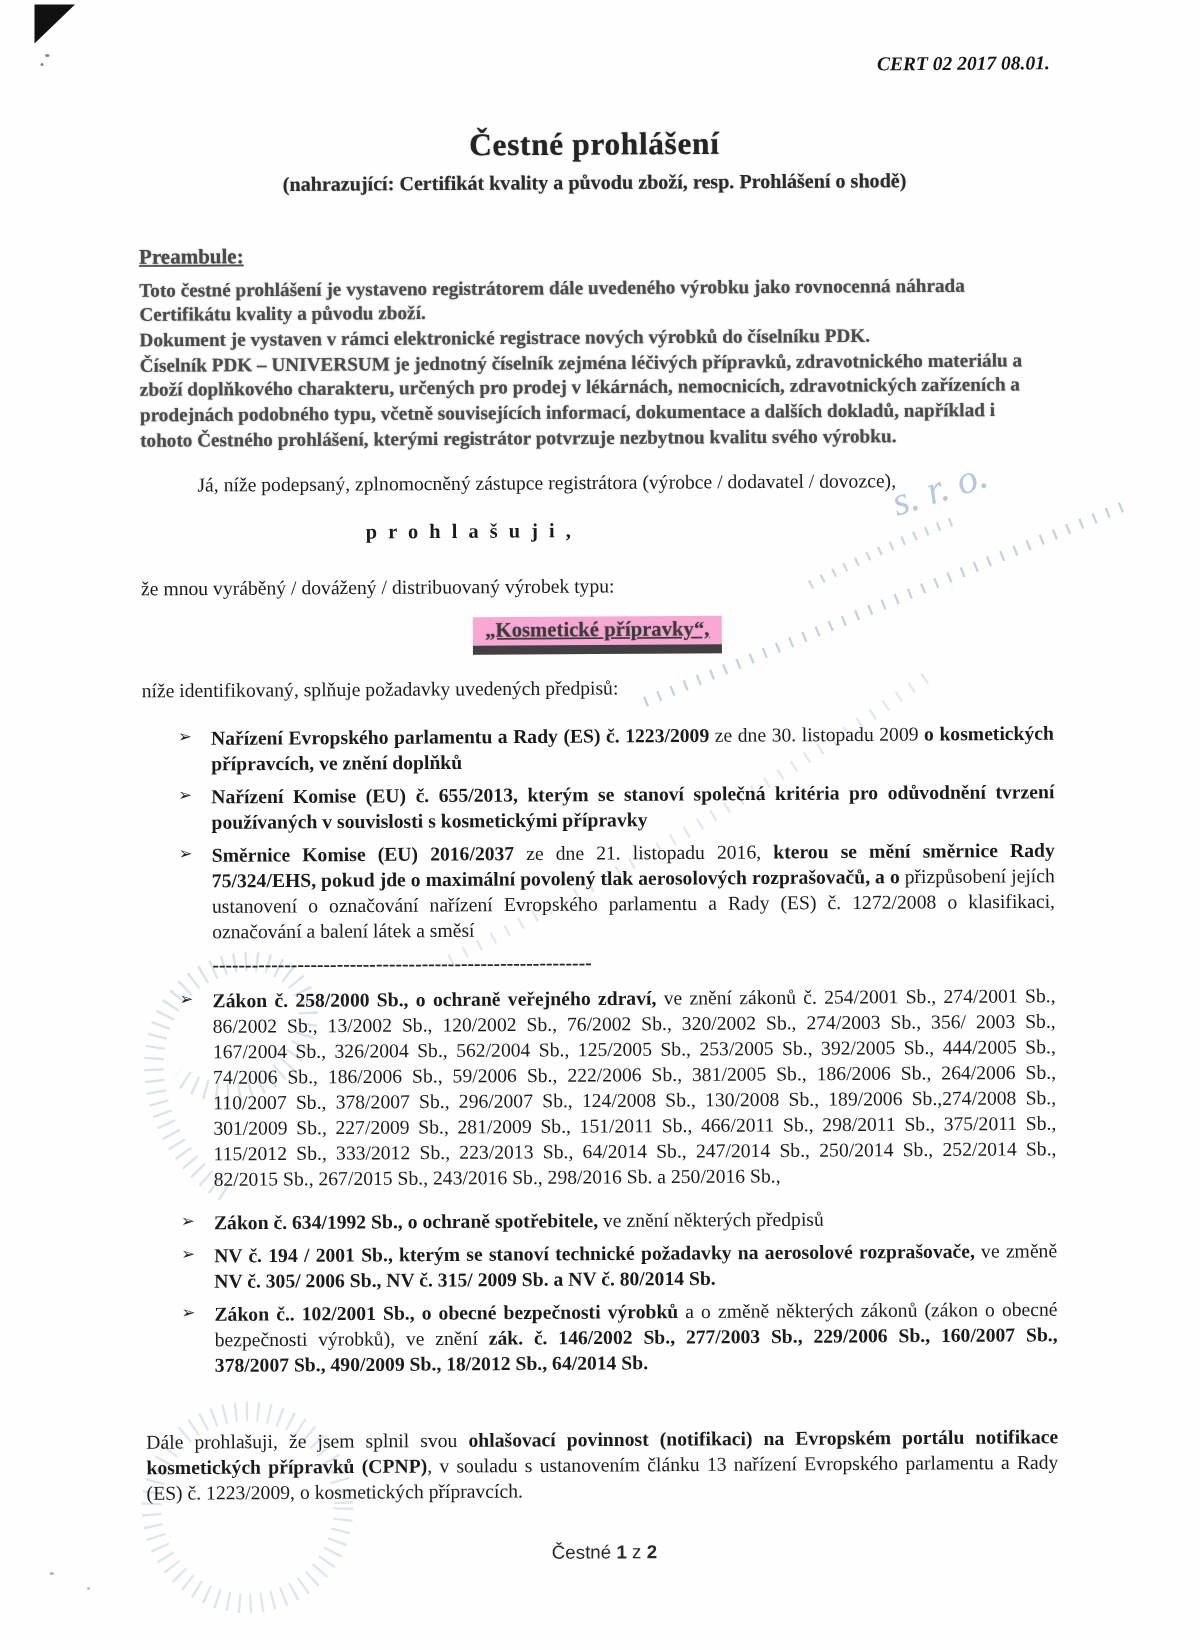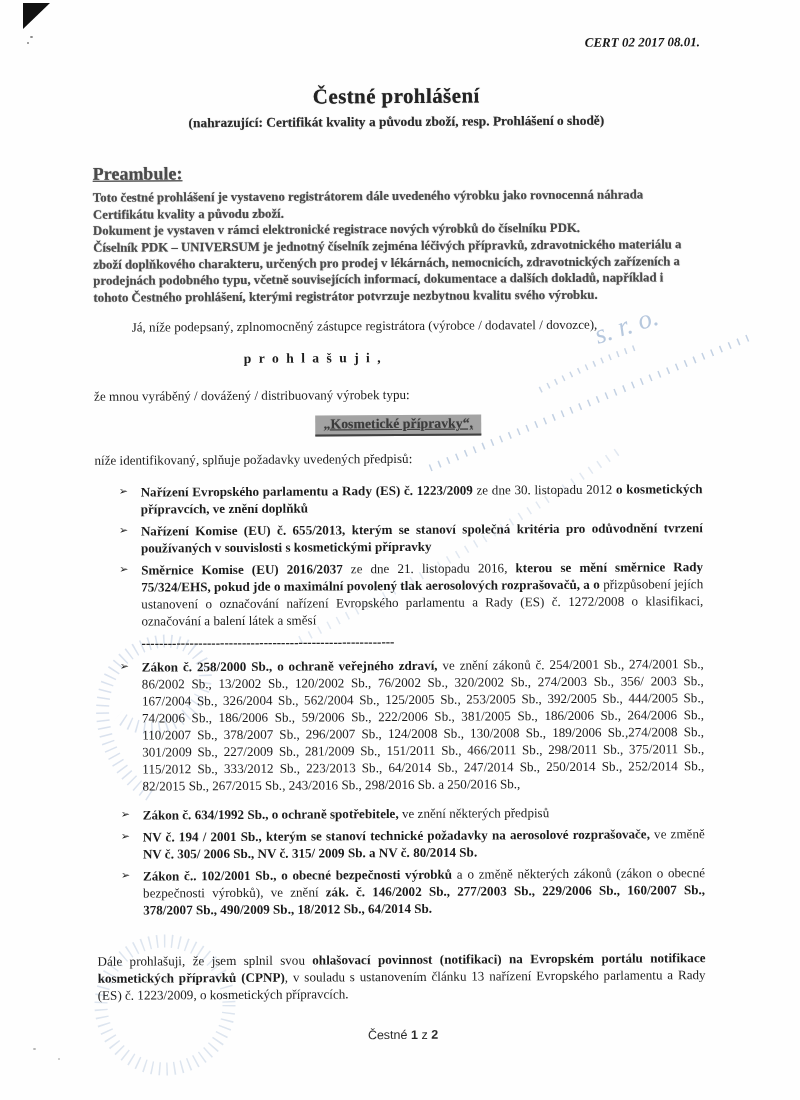--- a/index.html
+++ b/index.html
@@ -14,28 +14,28 @@
     position:absolute; inset:0; z-index:0; pointer-events:none;
   }
   .content { position:relative; z-index:1; padding:36px 97px 0 95px; font-size:13.1px; line-height:1.3; }
 
   .doc-ref { text-align:right; font-style:italic; font-weight:bold; font-size:13px; color:#151515; }
 
   .doc-title { text-align:center; font-size:21px; font-weight:bold; margin-top:30px; letter-spacing:.4px; color:#242424; text-shadow:0 0 .8px rgba(40,40,40,.7); }
   .doc-subtitle { text-align:center; font-weight:bold; font-size:13.4px; margin-top:3px; color:#2c2c2c; text-shadow:0 0 .8px rgba(50,50,50,.55); }
 
   .preamble { margin-top:30px; }
-  .preamble-h { display:inline-block; font-size:18px; font-weight:bold; text-decoration:underline; color:#4a4a4a; text-shadow:0 0 1px rgba(80,80,80,.8); margin-bottom:4px; }
+  .preamble-h { display:inline-block; font-size:14px; font-weight:bold; text-decoration:underline; color:#4a4a4a; text-shadow:0 0 1px rgba(80,80,80,.8); margin-bottom:4px; }
   .preamble p { font-weight:bold; color:#4c4c4c; text-shadow:0 0 1px rgba(85,85,85,.75); font-size:12.8px; line-height:1.3; }
 
   .intro { margin-top:13px; text-indent:38px; }
   .verb { margin-top:15px; font-weight:bold; letter-spacing:2px; padding-left:150px; font-size:13.6px; }
   .product-intro { margin-top:19px; }
   .product-line { margin-top:12px; text-align:center; }
-  .product-chip { display:inline-block; font-weight:bold; font-size:13.8px; background:#a3a3a3; padding:0 8px 1px; border-bottom:2px solid #404040; text-decoration:underline; color:#3b3b3b; text-shadow:0 0 1px rgba(80,80,80,.6); }
+  .product-chip { display:inline-block; font-weight:bold; font-size:13.8px; background:#f9a8d4; padding:0 8px 1px; border-bottom:6px solid #404040; text-decoration:underline; color:#3b3b3b; text-shadow:0 0 1px rgba(80,80,80,.6); }
   .compliance { margin-top:14px; }
 
   .blist { margin-top:15px; list-style:none; }
   .blist li.reg { display:grid; grid-template-columns:22px 1fr; padding-left:24px; margin-bottom:5px; text-align:justify; }
   .blist li.reg.gap-after { margin-bottom:12px; }
   .marker { font-family:"DejaVu Sans", sans-serif; font-size:11px; padding-top:1px; color:#222; }
   .reg-text b, .closing b, .page-footer b { font-weight:bold; }
   .sep { padding-left:46px; margin:2px 0 7px; font-weight:bold; letter-spacing:0; color:#262626; white-space:nowrap; overflow:hidden; }
 
   .closing { margin-top:34px; text-align:justify; }
@@ -96,21 +96,21 @@
       <p class="verb">p r o h l a š u j i ,</p>
       <p class="product-intro">že mnou vyráběný / dovážený  / distribuovaný výrobek typu:</p>
       <p class="product-line">
         <span class="product-chip">„Kosmetické přípravky“,</span>
       </p>
       <p class="compliance">níže identifikovaný, splňuje požadavky uvedených předpisů:</p>
 
       <ul class="blist">
         <li class="reg">
           <span class="marker">➢</span>
-          <span class="reg-text"><b>Nařízení Evropského parlamentu a Rady (ES) č. 1223/2009 </b><span>ze dne 30. listopadu 2012 </span><b>o kosmetických přípravcích, ve znění doplňků</b></span>
+          <span class="reg-text"><b>Nařízení Evropského parlamentu a Rady (ES) č. 1223/2009 </b><span>ze dne 30. listopadu 2009 </span><b>o kosmetických přípravcích, ve znění doplňků</b></span>
         </li>
         <li class="reg">
           <span class="marker">➢</span>
           <span class="reg-text"><b>Nařízení Komise (EU) č. 655/2013, kterým se stanoví společná kritéria pro odůvodnění tvrzení používaných v souvislosti s kosmetickými přípravky</b></span>
         </li>
         <li class="reg">
           <span class="marker">➢</span>
           <span class="reg-text"><b>Směrnice Komise (EU) 2016/2037 </b><span>ze dne 21. listopadu 2016, </span><b>kterou se mění směrnice Rady 75/324/EHS, pokud jde o maximální povolený tlak aerosolových rozprašovačů, a o </b><span>přizpůsobení jejích ustanovení o označování nařízení Evropského parlamentu a Rady (ES) č. 1272/2008 o klasifikaci, označování a balení látek a směsí</span></span>
         </li>
         <li class="sep">----------------------------------------------------------</li>

